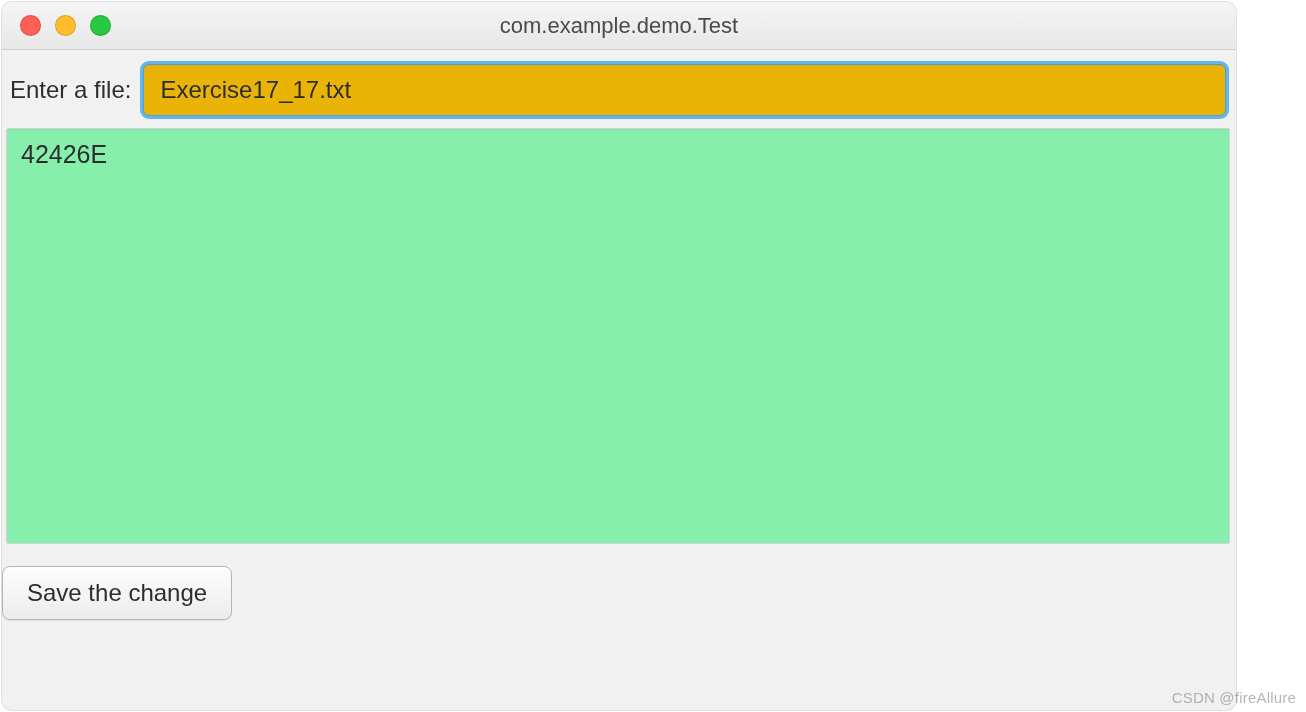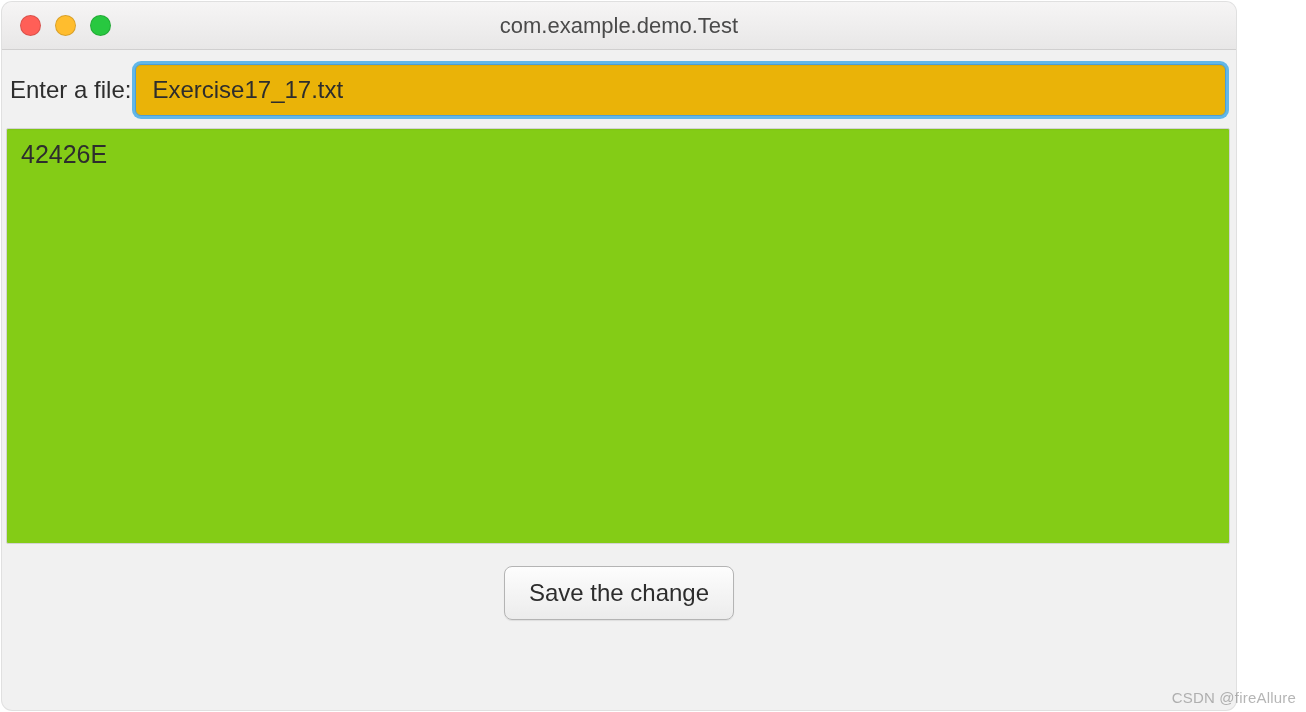--- a/index.html
+++ b/index.html
@@ -51,21 +51,21 @@
       text-align: center;
       font-size: 22px;
       color: #4a4a4a;
       font-weight: 400;
       pointer-events: none;
     }
     .top-row {
       display: flex;
       align-items: center;
       padding: 14px 10px 12px 6px;
-      gap: 4px;
+      gap: 12px;
       flex-shrink: 0;
     }
     .label {
       font-size: 24px;
       color: #2d2d2d;
       white-space: nowrap;
       padding-left: 2px;
     }
     .file-input {
       flex: 1;
@@ -80,36 +80,36 @@
       box-shadow: inset 0 1px 1px rgba(0,0,0,0.05), 0 0 0 3px #62b7e8;
       border-color: #4a9fd8;
     }
     .textarea-wrap {
       flex: 1;
       padding: 0 6px 4px 4px;
       display: flex;
     }
     .textarea {
       flex: 1;
-      background: #84cc16;
+      background: #86efac;
       border: 1px solid #d3d3d3;
       border-radius: 2px;
       box-shadow: inset 0 1px 1px rgba(0,0,0,0.04);
       font-size: 25px;
       color: #2d2d2d;
       padding: 10px 14px;
       resize: none;
       outline: none;
       font-family: inherit;
       line-height: 1.25;
     }
     .bottom-row {
       flex-shrink: 0;
       display: flex;
-      justify-content: center;
+      justify-content: flex-start;
       align-items: center;
       padding: 18px 0 90px 0;
     }
     .save-btn {
       font-size: 24px;
       color: #2d2d2d;
       background: linear-gradient(#fdfdfd, #ececec);
       border: 1px solid #b4b4b4;
       border-radius: 8px;
       padding: 12px 24px;

